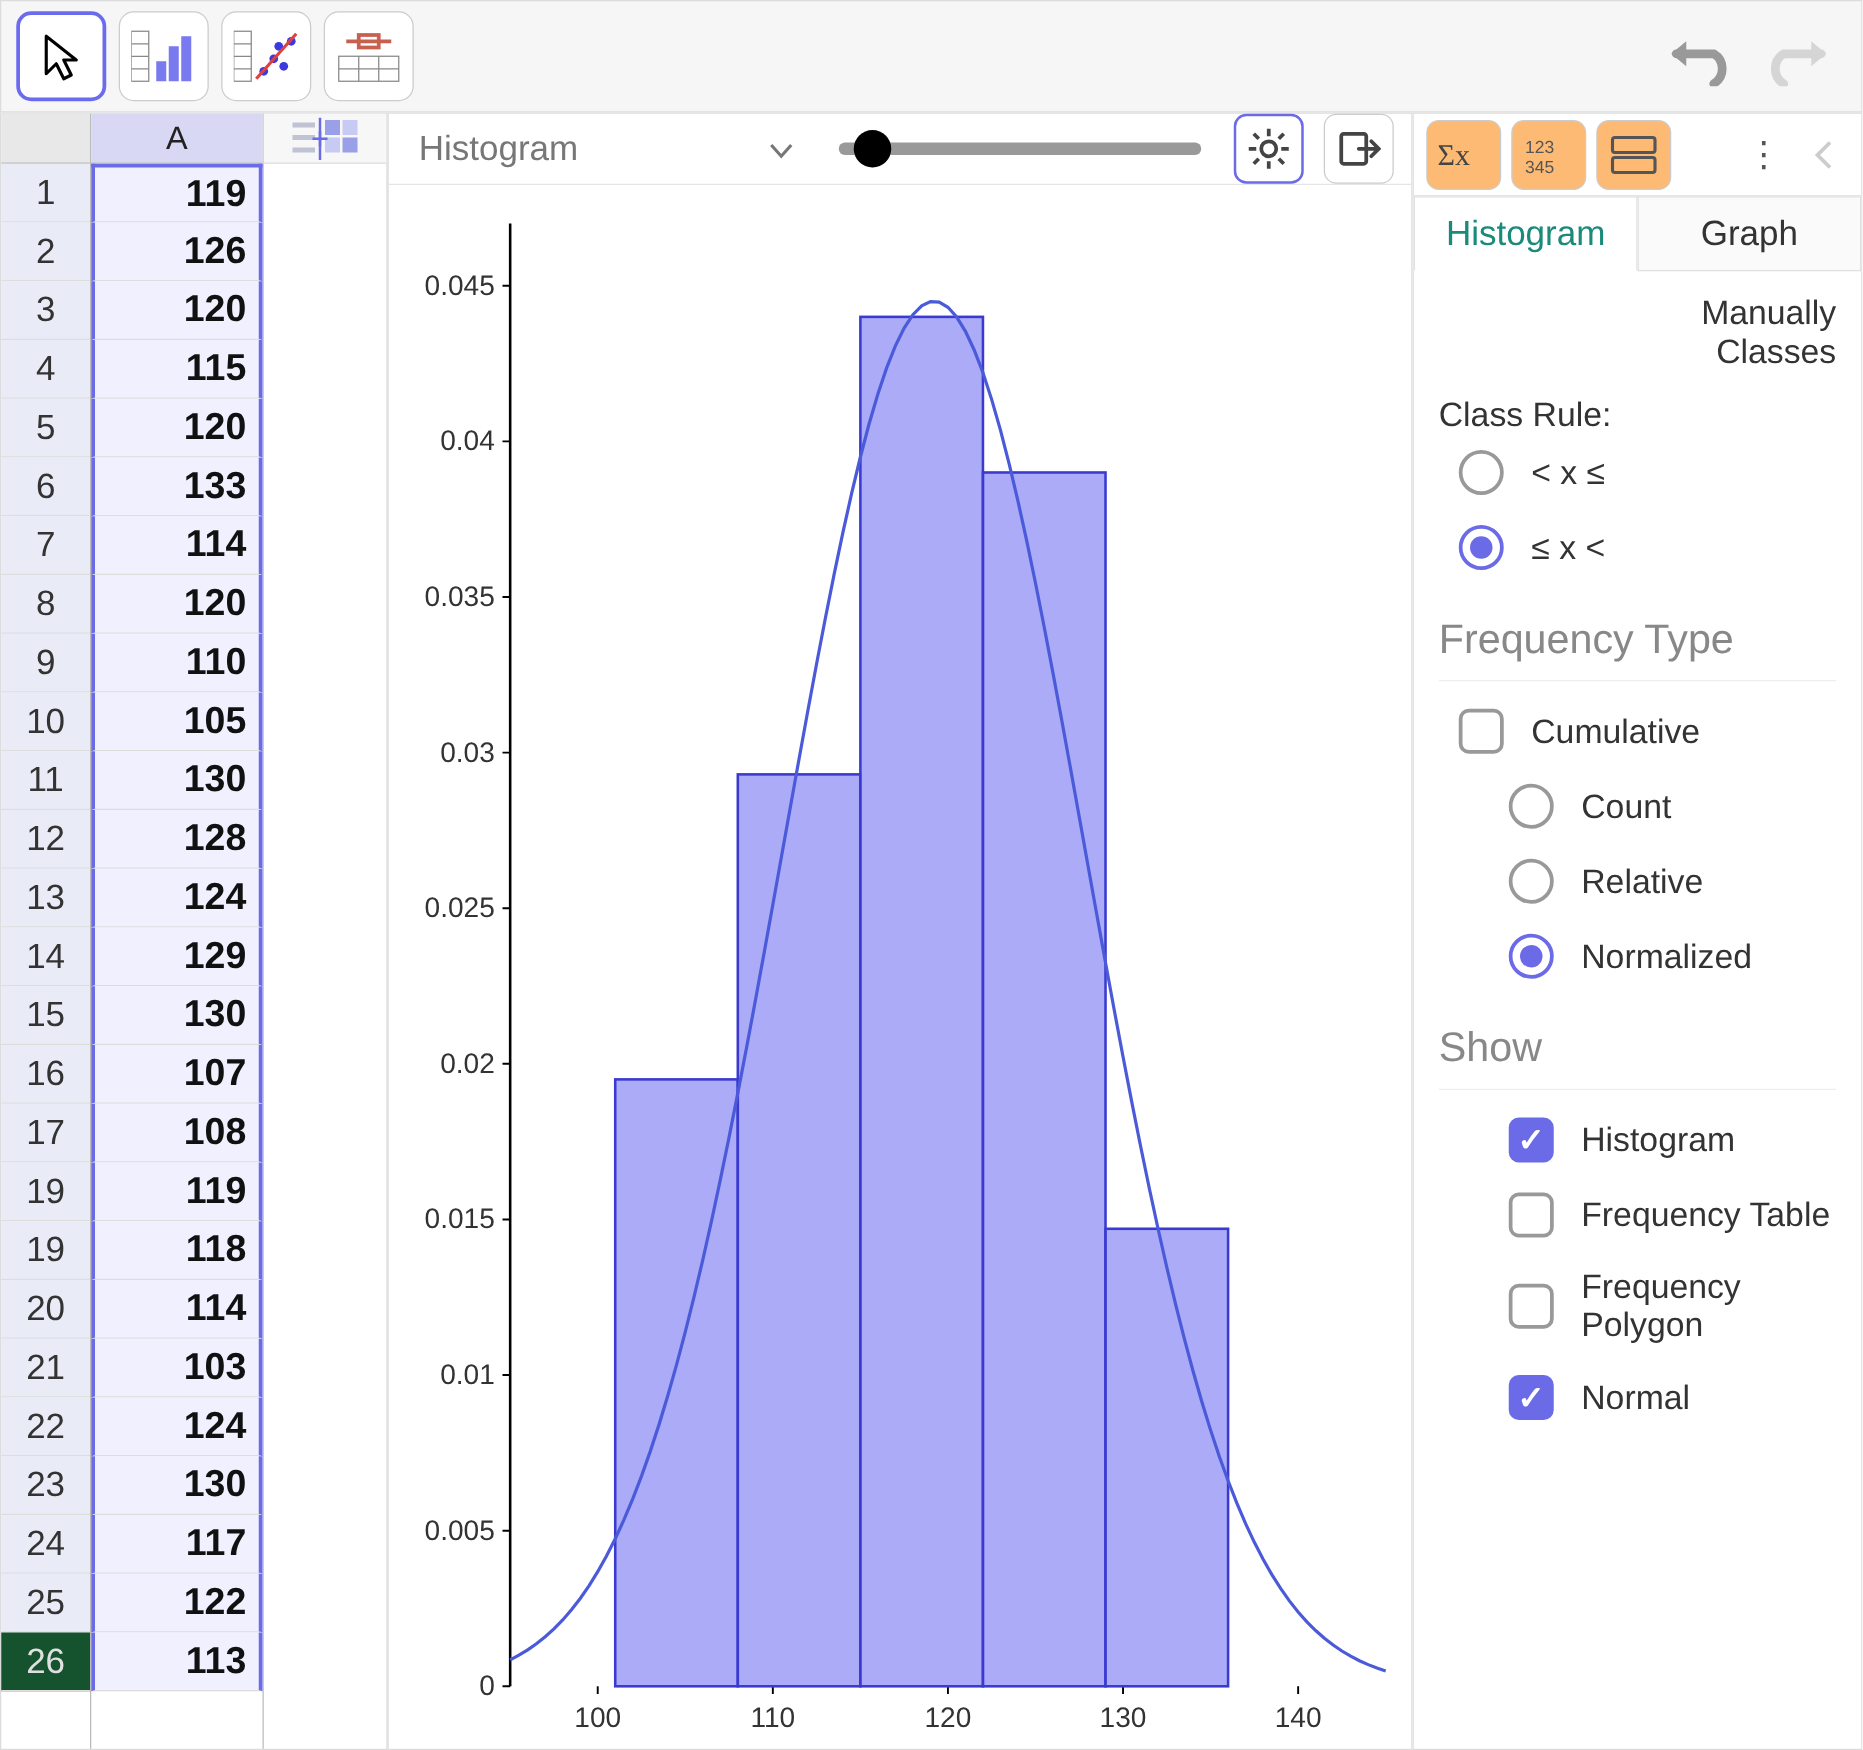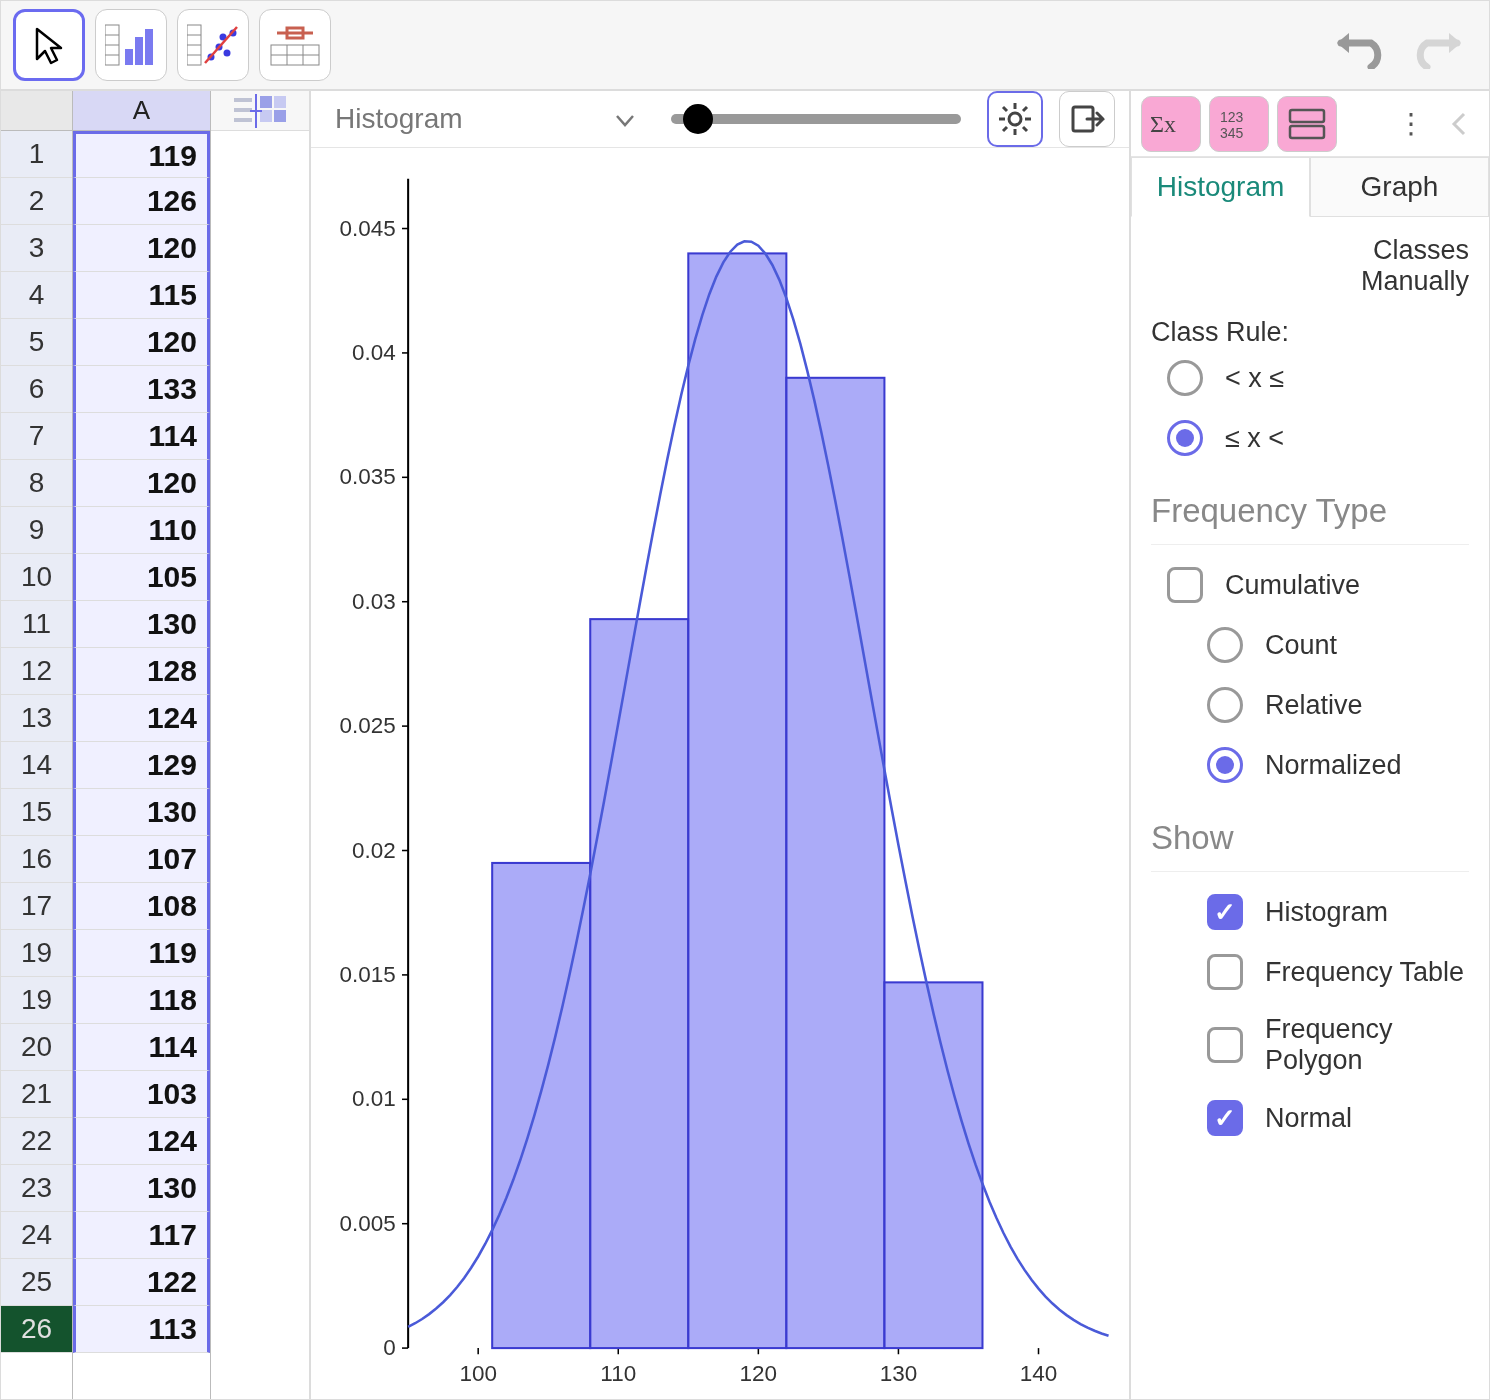--- a/index.html
+++ b/index.html
@@ -39,21 +39,21 @@
   .slider-wrap { flex:1; display:flex; align-items:center; position:relative; height:40px; padding:0 10px; }
   .slider-track { flex:1; height:10px; background:#999; border-radius:5px; position:relative; }
   .slider-thumb { position:absolute; left:12%; top:50%; transform:translate(-50%,-50%); width:30px; height:30px; background:#000; border-radius:50%; }
   .chart-toolbar .icon-btn { width:56px; height:56px; border:1px solid #ccc; border-radius:10px; background:#fff; display:flex; align-items:center; justify-content:center; cursor:pointer; }
   .chart-toolbar .icon-btn.active { border:2px solid #6b6be8; }
   .chart-plot { flex:1; position:relative; }
 
   
   .right-panel { width:360px; border:1px solid #dcdcdc; display:flex; flex-direction:column; background:#fff; }
   .right-icon-bar { height:66px; border-bottom:1px solid #e5e5e5; display:flex; align-items:center; justify-content:flex-start; gap:8px; padding:0 10px; position:relative; }
-  .right-icon-bar .icon-btn { width:60px; height:56px; border:1px solid #ccc; border-radius:10px; display:flex; align-items:center; justify-content:center; cursor:pointer; background:#f9a8d4; }
+  .right-icon-bar .icon-btn { width:60px; height:56px; border:1px solid #ccc; border-radius:10px; display:flex; align-items:center; justify-content:center; cursor:pointer; background:#fdba74; }
   .right-icon-bar .dots-btn { width:40px; display:flex; align-items:center; justify-content:center; cursor:pointer; color:#555; font-size:28px; margin-left:auto; }
   .right-icon-bar .collapse-btn { width:40px; display:flex; align-items:center; justify-content:center; cursor:pointer; color:#bbb; }
   .tabs { display:flex; }
   .tab { flex:1; height:60px; display:flex; align-items:center; justify-content:center; font-size:28px; border:1px solid #e0e0e0; cursor:pointer; color:#333; background:#fff; }
   .tab.active { color:#1a8a7a; border-bottom:1px solid #fff; position:relative; z-index:1; }
   .tab.inactive { background:#fafafa; }
   .panel-body { padding:18px 20px; overflow:hidden; flex:1; font-size:27px; color:#333; }
   .panel-body .clipped { text-align:right; color:#333; margin-bottom:20px; }
   .section-label { color:#888; font-size:33px; margin:24px 0 14px; }
   .opt-row { display:flex; align-items:center; gap:22px; padding:12px 0 12px 16px; }
@@ -313,22 +313,22 @@
               <path d="M14 4 L4 14 L14 24" fill="none" stroke="#ccc" stroke-width="3"></path>
             </svg>
         </div>
       </div>
       <div class="tabs">
         <div class="tab active">Histogram</div>
         <div class="tab inactive">Graph</div>
       </div>
       <div class="panel-body">
         <div class="clipped">
+          <div>Manually</div>
           <div>Classes</div>
-          <div>Manually</div>
         </div>
 
         <div style="color:#333;">Class Rule:</div>
         <div id="class-rule-opts">
             <div class="opt-row">
               <div class="radio"></div>
               <span>&lt; x ≤</span>
             </div>
             <div class="opt-row">
               <div class="radio selected"></div>

